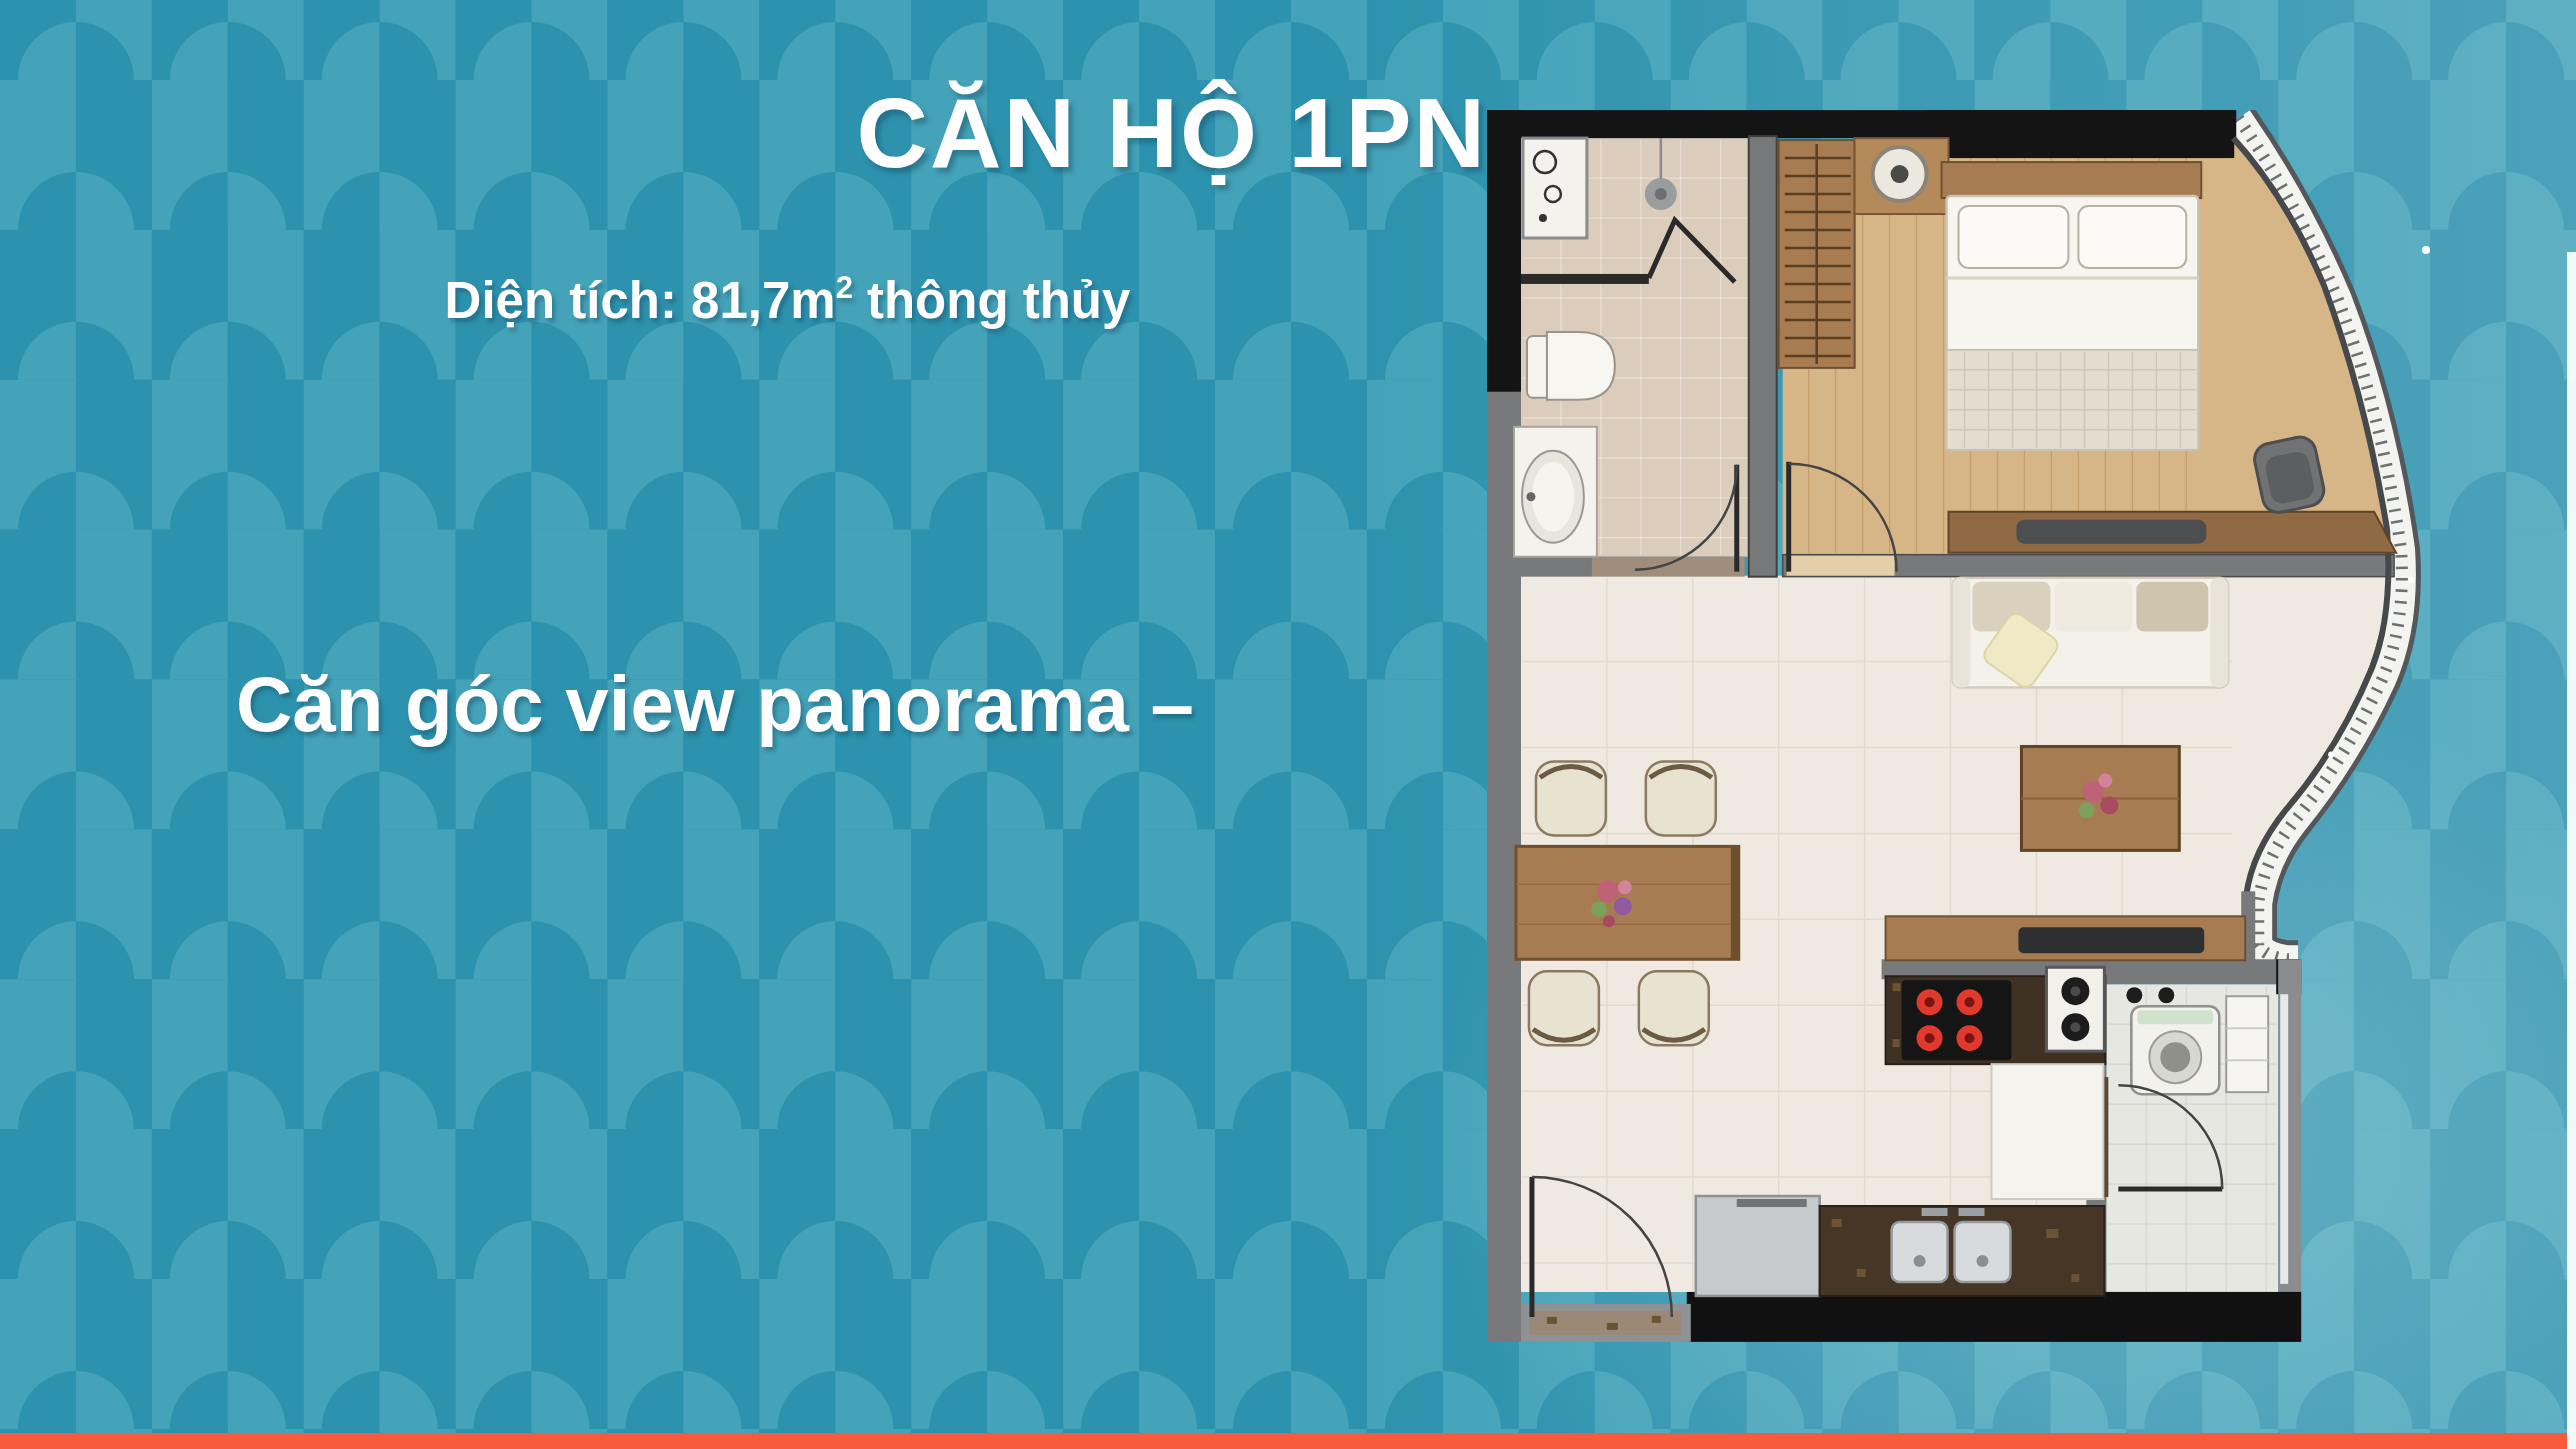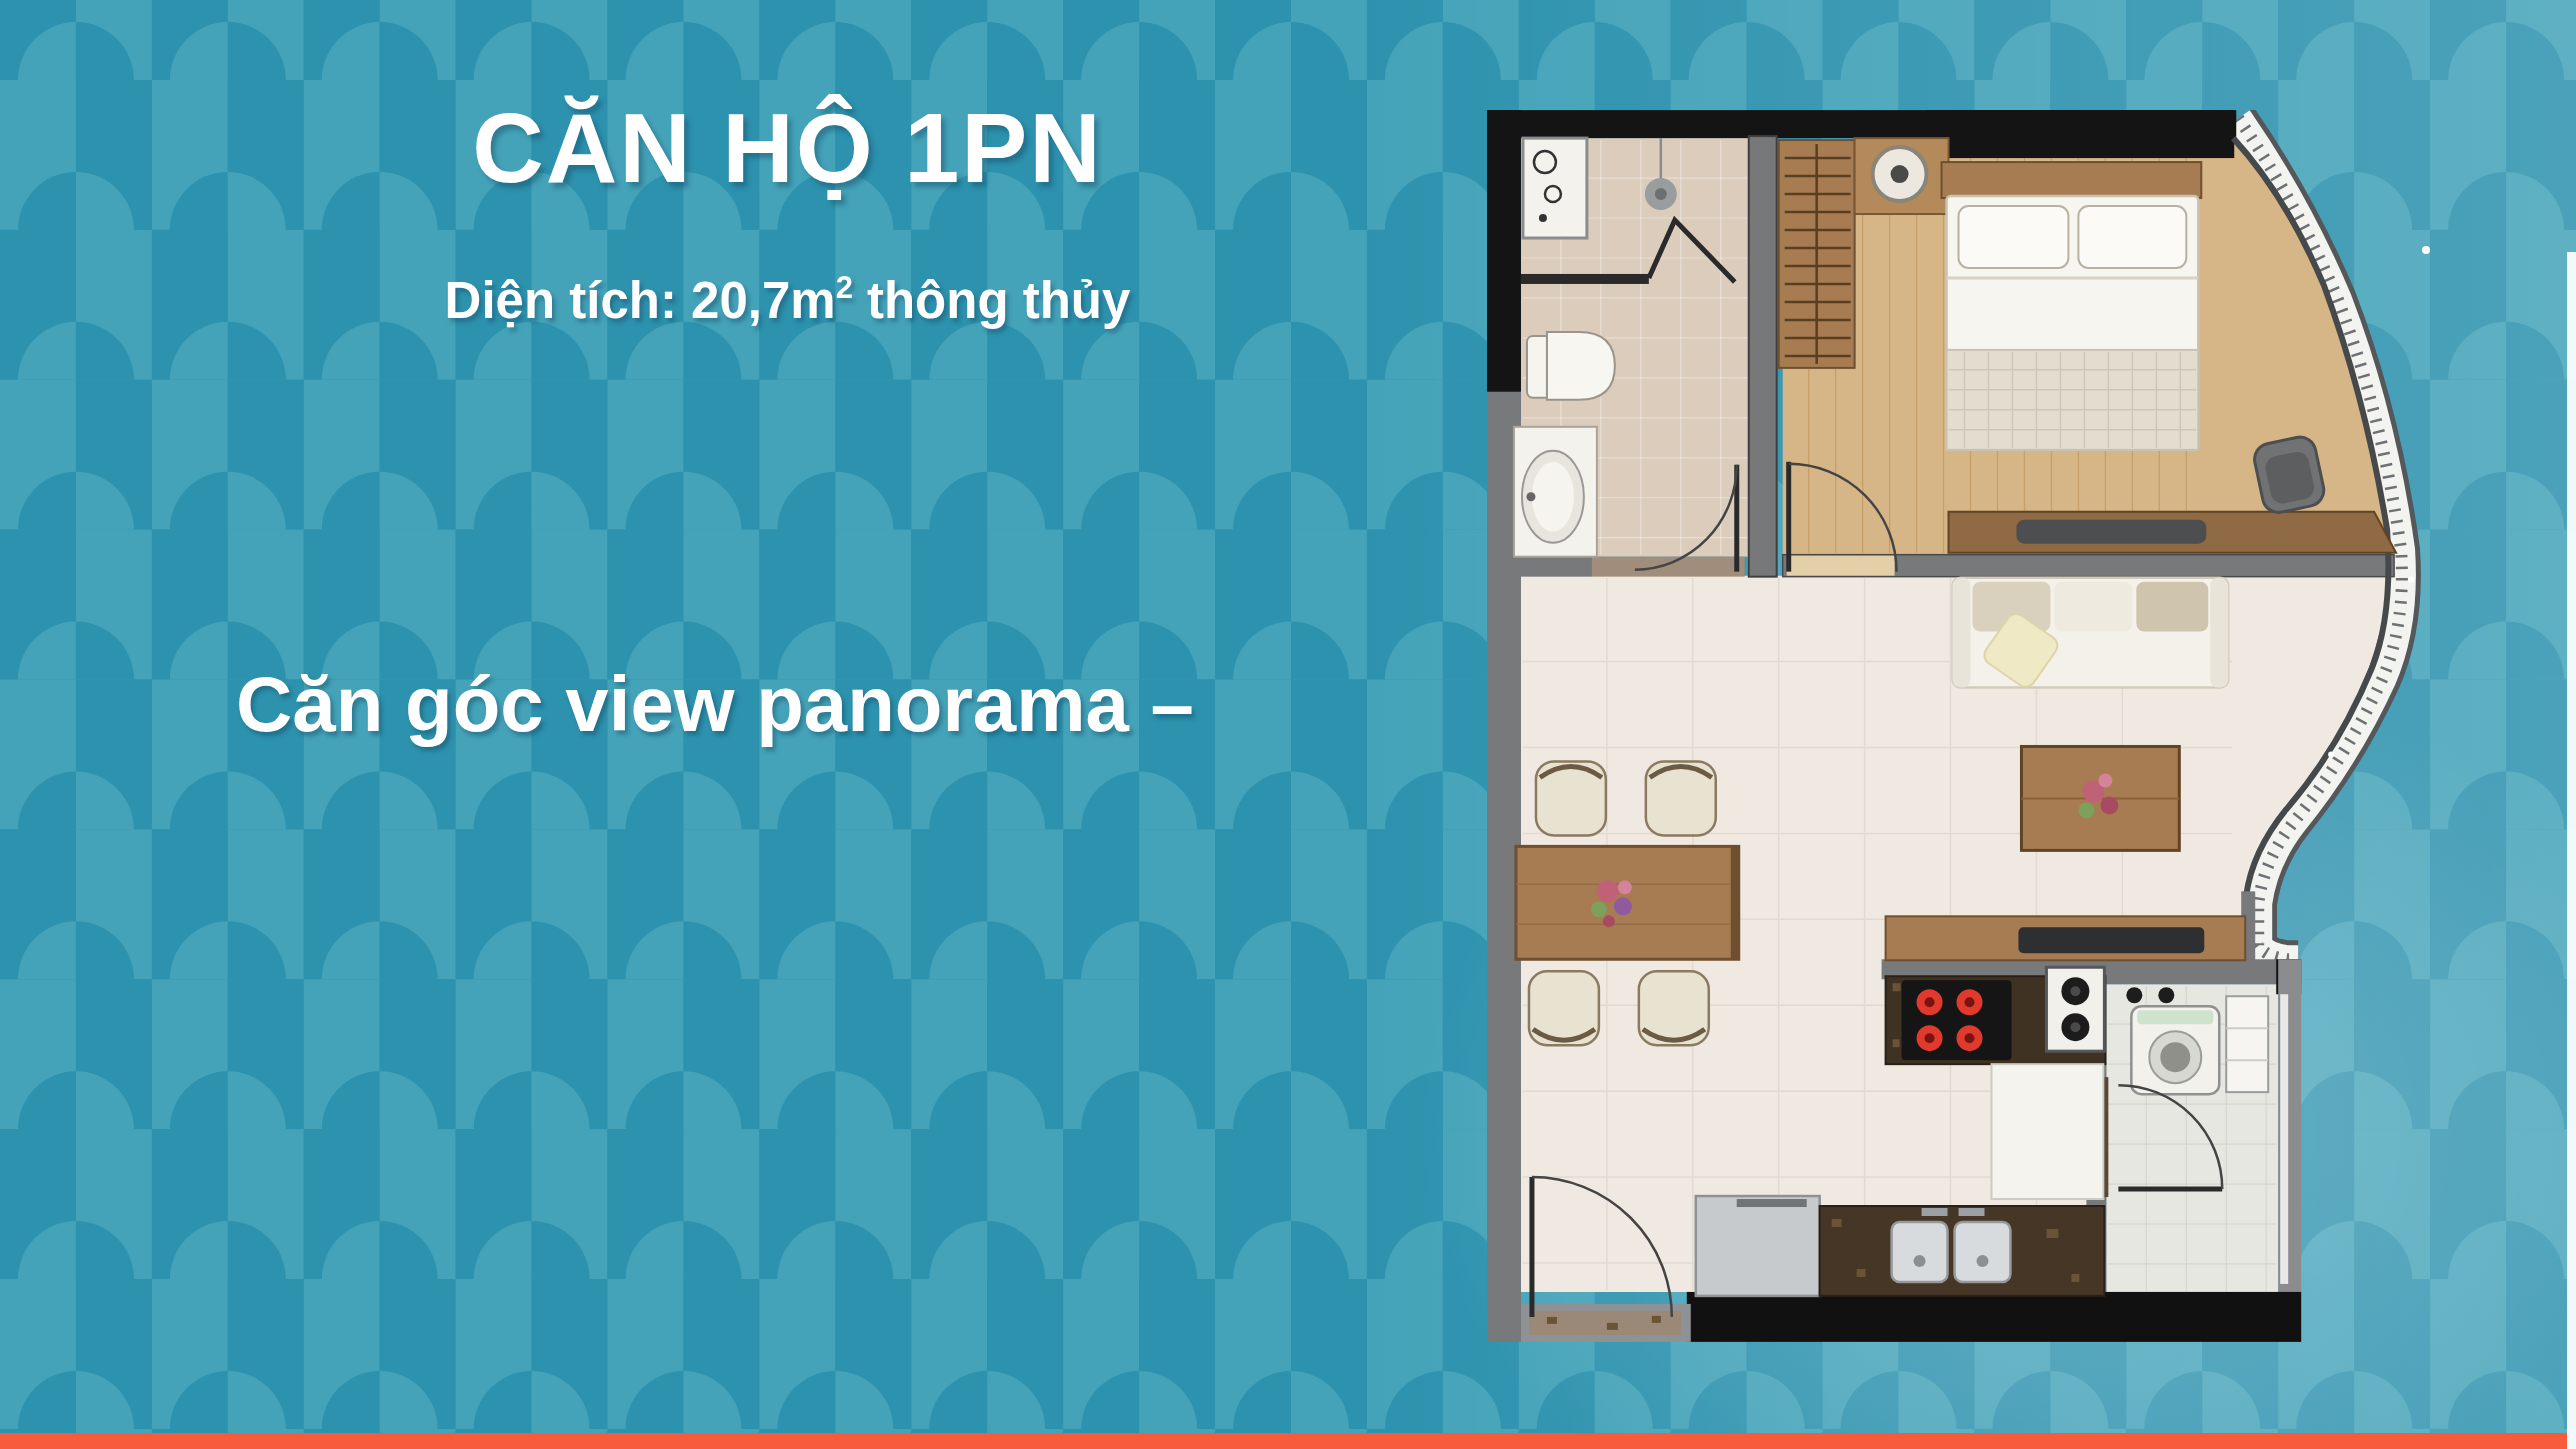--- a/index.html
+++ b/index.html
@@ -3,21 +3,21 @@
 <meta charset="utf-8">
 <style>
   html,body{margin:0;padding:0;}
   .stage{position:relative;width:2576px;height:1450px;overflow:hidden;
          background:#2D92AE;font-family:"Liberation Sans",sans-serif;}
   .bg-svg{position:absolute;left:0;top:0;z-index:0;}
   .glow-right{position:absolute;inset:0;z-index:1;
     background:linear-gradient(90deg, rgba(255,255,255,0) 52%, rgba(255,255,255,0.07) 72%, rgba(255,255,255,0.14) 100%);}
   .glow-corner{position:absolute;inset:0;z-index:1;
     background:radial-gradient(ellipse 949px 719px at 80% 78%, rgba(255,255,255,0.20), rgba(255,255,255,0) 68%);}
-  .headline{position:absolute;left:88px;top:91px;width:1399px;text-align:center;z-index:2;}
+  .headline{position:absolute;left:88px;top:76px;width:1399px;text-align:right;z-index:2;}
   .title{font-size:99px;font-weight:bold;letter-spacing:2px;color:#ffffff;
          text-shadow:4px 5px 5px rgba(18,70,95,0.42);margin:0;}
   .area-line{position:absolute;left:88px;top:270px;width:1399px;text-align:center;z-index:2;
          font-size:51px;font-weight:bold;color:#ffffff;text-shadow:3px 4px 4px rgba(18,70,95,0.42);}
   .area-line sup{font-size:31px;vertical-align:20px;}
   .area-suffix{padding-left:14px;margin-top:36px;}
   .tagline{position:absolute;left:236px;top:651px;width:1299px;z-index:2;
          font-size:78px;font-weight:bold;line-height:1.36;color:#ffffff;
          text-shadow:3px 4px 4px rgba(18,70,95,0.45);}
   .plan{position:absolute;left:1487px;top:110px;z-index:2;}
@@ -746,21 +746,21 @@
       <path d="M2508,1430 L2450,1430 A58,58 0 0 1 2508,1372 Z" fill="#2D92AE"></path>
       <path d="M2508,1430 L2508,1372 A58,58 0 0 1 2566,1430 Z" fill="#44A3B9"></path>
     </svg>
   <div class="glow-right"></div>
   <div class="glow-corner"></div>
 
   <div class="headline">
     <h1 class="title">CĂN HỘ 1PN</h1>
   </div>
   <div class="area-line">
-    <span>Diện tích: 20,7m</span><sup>2</sup><span class="area-suffix">thông thủy</span>
+    <span>Diện tích: 81,7m</span><sup>2</sup><span class="area-suffix">thông thủy</span>
   </div>
   <div class="tagline">
     <div>Căn góc view panorama –</div>
   </div>
 
   <svg class="plan" width="979" height="1239" viewBox="0 0 980 1240">
 
     <g>
       <path d="M752,8 Q812,95 852,190 Q896,305 915,440 Q920,515 896,570 Q860,648 808,712 Q778,750 772,794 L772,836 Q780,848 802,850 L812,850" fill="none" stroke="#54585A" stroke-width="38"></path>
       <path d="M752,8 Q812,95 852,190 Q896,305 915,440 Q920,515 896,570 Q860,648 808,712 Q778,750 772,794 L772,836 Q780,848 802,850 L812,850" fill="none" stroke="#F3F3EF" stroke-width="28"></path>

